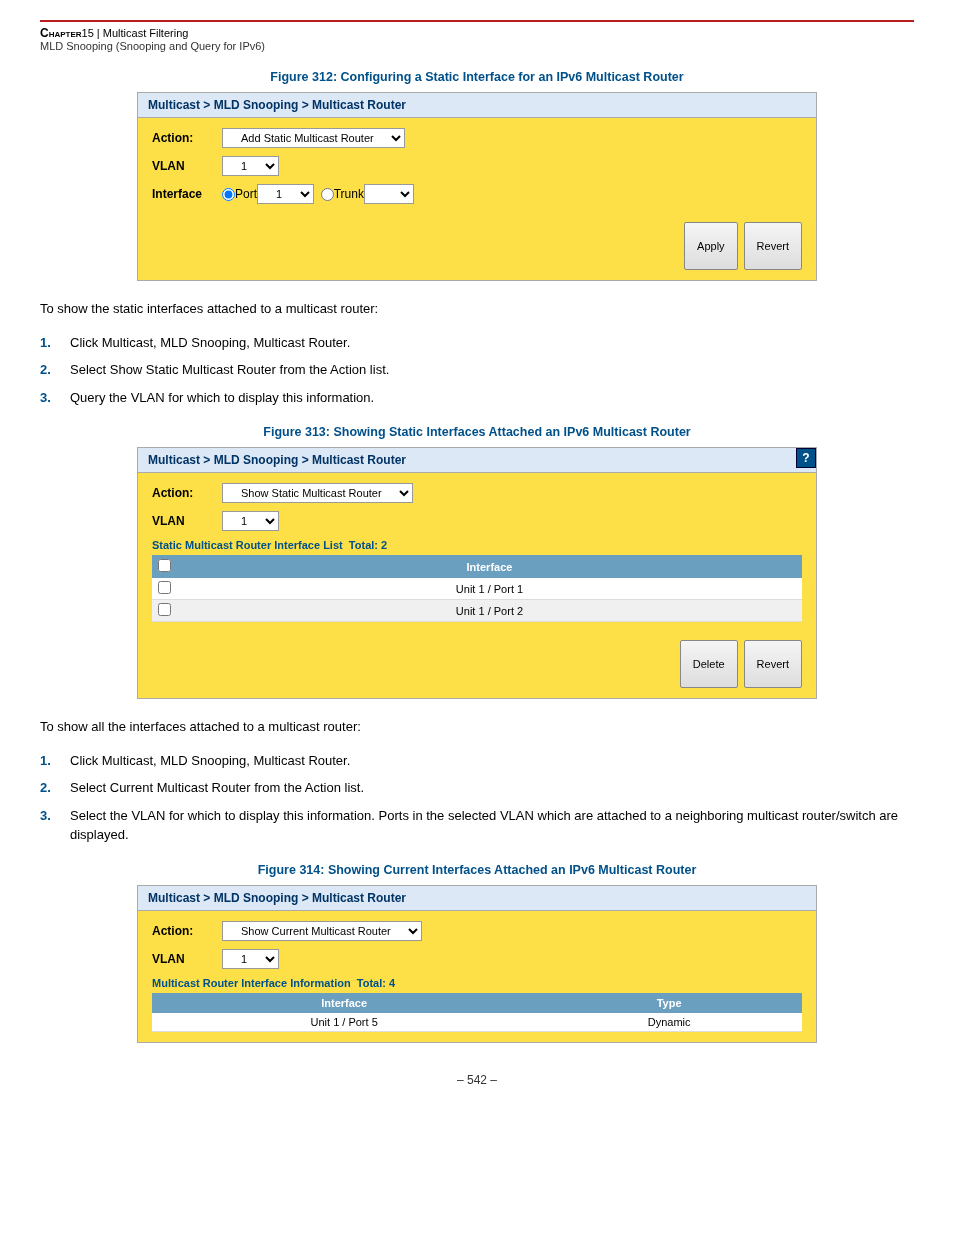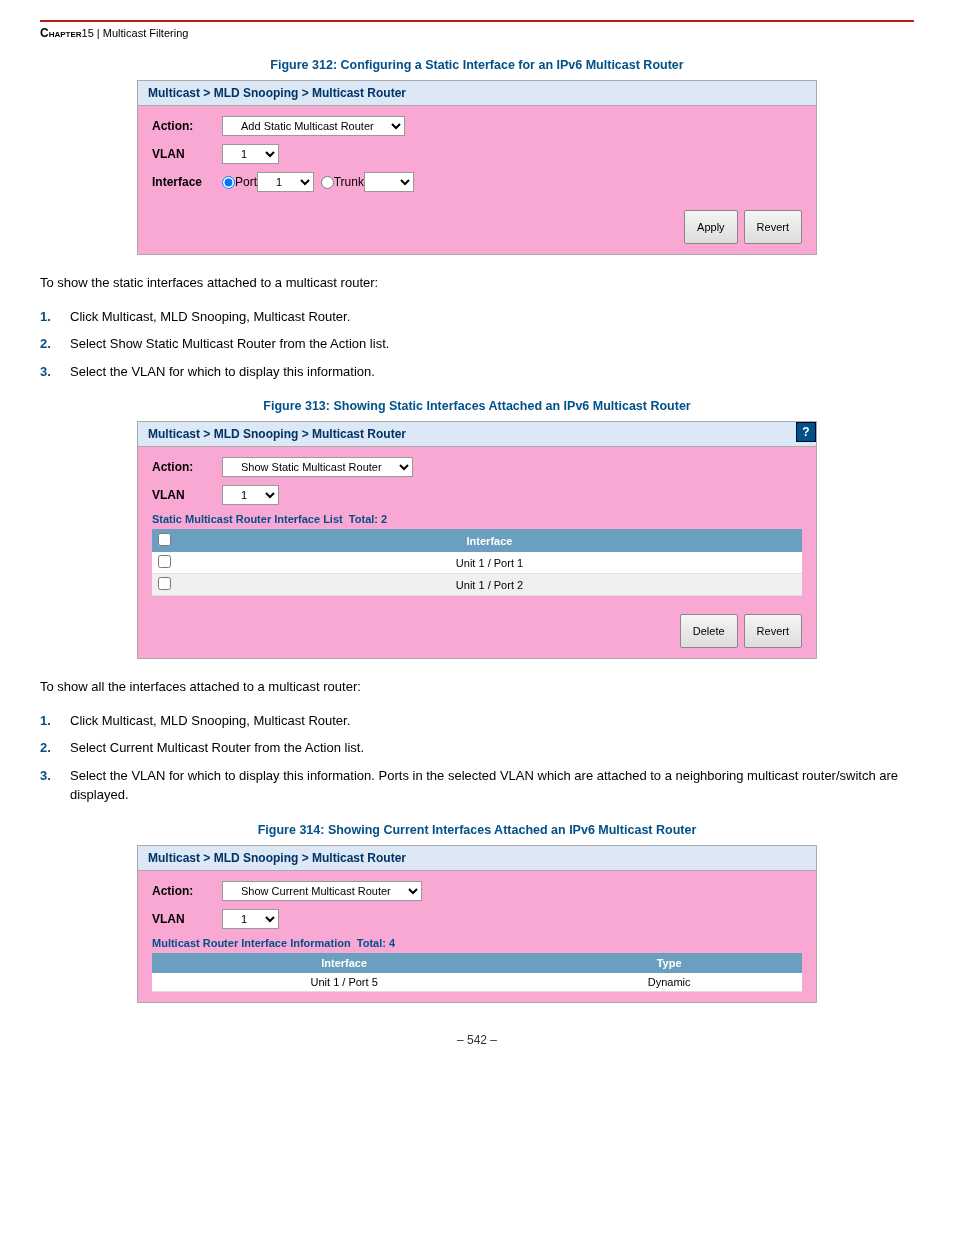--- a/index.html
+++ b/index.html
@@ -34,21 +34,21 @@
     .figure-title {
       font-size: 12.5px;
       font-weight: bold;
       color: #00508a;
       text-align: center;
       margin: 18px 0 8px 0;
     }
 
     .ui-box {
       border: 1px solid #aaa;
-      background: #f9a8d4;
+      background: #fde047;
       margin: 0 auto 18px auto;
       max-width: 680px;
     }
     .ui-box-header {
       background: #dce8f5;
       padding: 5px 10px;
       font-weight: bold;
       font-size: 12px;
       color: #003366;
       border-bottom: 1px solid #aaa;
@@ -72,21 +72,21 @@
       align-items: center;
     }
     .btn-row {
       display: flex;
       justify-content: flex-end;
       gap: 6px;
       margin-top: 10px;
       padding-top: 8px;
     }
     .btn {
-      padding: 10px 12px;
+      padding: 17px 12px;
       font-size: 11px;
       border: 1px solid #888;
       background: linear-gradient(to bottom, #f5f5f5, #ddd);
       cursor: pointer;
       border-radius: 2px;
     }
 
     .body-text {
       font-size: 13px;
       margin: 10px 0 14px 0;
@@ -219,20 +219,21 @@
       height: 20px;
     }
   </style>
 </head>
 <body>
 
 <div class="header-section">
   <div class="header-chapter">
     <span class="chapter-label">Chapter</span><span>15</span><span> | </span><span>Multicast Filtering</span>
   </div>
+  <div class="header-subtitle">MLD Snooping (Snooping and Query for IPv6)</div>
 </div>
 
 <div class="figure-title">Figure 312:  Configuring a Static Interface for an IPv6 Multicast Router</div>
 
 <div class="ui-box">
   <div class="ui-box-header">Multicast &gt; MLD Snooping &gt; Multicast Router</div>
   <div class="ui-box-body">
     <div class="ui-row">
       <span class="ui-label">Action:</span>
       <div class="inline-select-wrap">
@@ -282,21 +283,21 @@
   <li>
     <span class="num">1.</span>
     <span class="text">Click Multicast, MLD Snooping, Multicast Router.</span>
   </li>
   <li>
     <span class="num">2.</span>
     <span class="text">Select Show Static Multicast Router from the Action list.</span>
   </li>
   <li>
     <span class="num">3.</span>
-    <span class="text">Select the VLAN for which to display this information.</span>
+    <span class="text">Query the VLAN for which to display this information.</span>
   </li>
 </ol>
 
 <div class="figure-title">Figure 313:  Showing Static Interfaces Attached an IPv6 Multicast Router</div>
 
 <div class="ui-box figure-313-box" style="position:relative;">
   <div class="ui-box-header">Multicast &gt; MLD Snooping &gt; Multicast Router</div>
   <div class="help-icon">?</div>
   <div class="ui-box-body">
     <div class="ui-row">

